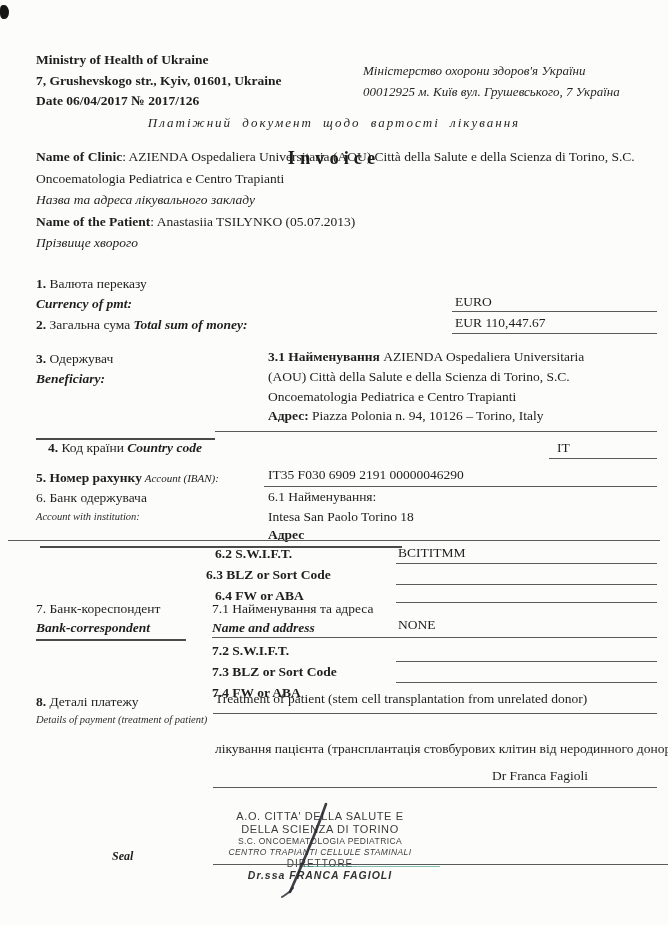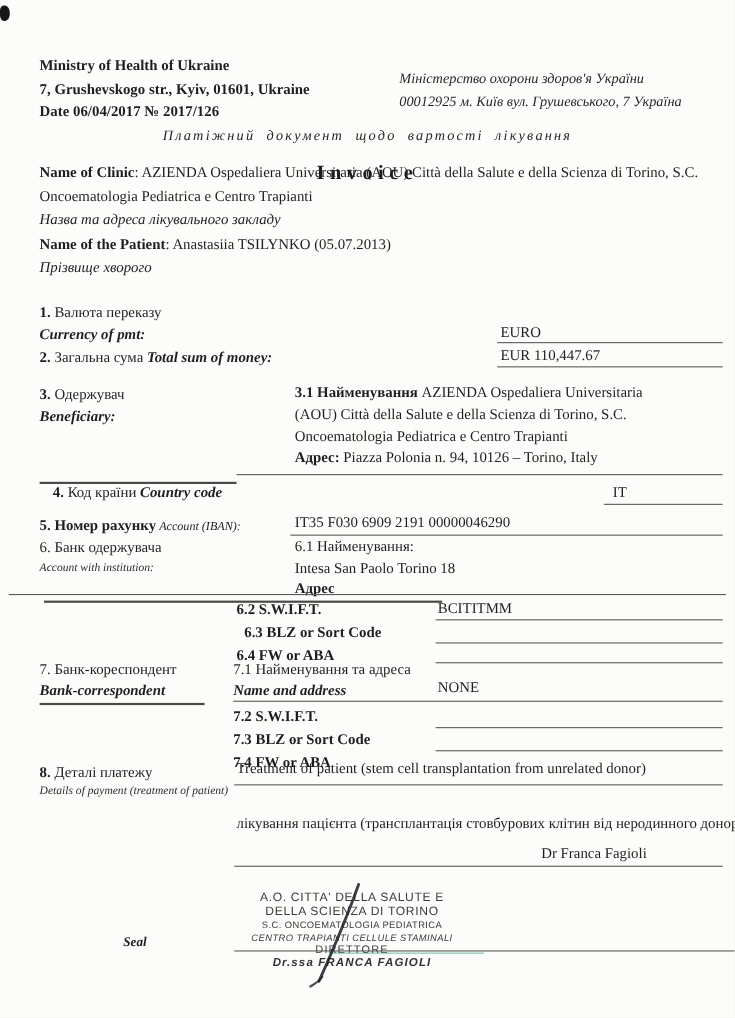--- a/index.html
+++ b/index.html
@@ -107,21 +107,21 @@
   <div class="abs small-i" style="left:36px;top:511px;">Account with institution:</div>
   <div class="abs" style="left:268px;top:489px;">6.1 Найменування:</div>
   <div class="abs" style="left:268px;top:509px;">Intesa San Paolo Torino 18</div>
   <div class="abs b" style="left:268px;top:527px;">Адрес</div>
   <div class="rule thin" style="left:8px;top:540px;width:652px;"></div>
   <div class="rule" style="left:40px;top:546px;width:362px;"></div>
 
   <div class="abs b" style="left:215px;top:546px;">6.2 S.W.I.F.T.</div>
   <div class="abs" style="left:398px;top:545px;">BCITITMM</div>
   <div class="rule thin" style="left:396px;top:563px;width:261px;"></div>
-  <div class="abs b" style="left:222px;top:567px;text-align:center;">6.3 BLZ or Sort Code</div>
+  <div class="abs b" style="left:206px;top:567px;text-align:center;">6.3 BLZ or Sort Code</div>
   <div class="rule thin" style="left:396px;top:584px;width:261px;"></div>
   <div class="abs b" style="left:215px;top:588px;">6.4 FW or ABA</div>
   <div class="rule thin" style="left:396px;top:602px;width:261px;"></div>
 
   <div class="abs" style="left:36px;top:601px;">
     <span>7.</span><span> Банк-кореспондент</span>
   </div>
   <div class="abs bi" style="left:36px;top:620px;">Bank-correspondent</div>
   <div class="rule" style="left:36px;top:639px;width:150px;"></div>
   <div class="abs" style="left:212px;top:601px;">7.1 Найменування та адреса</div>

